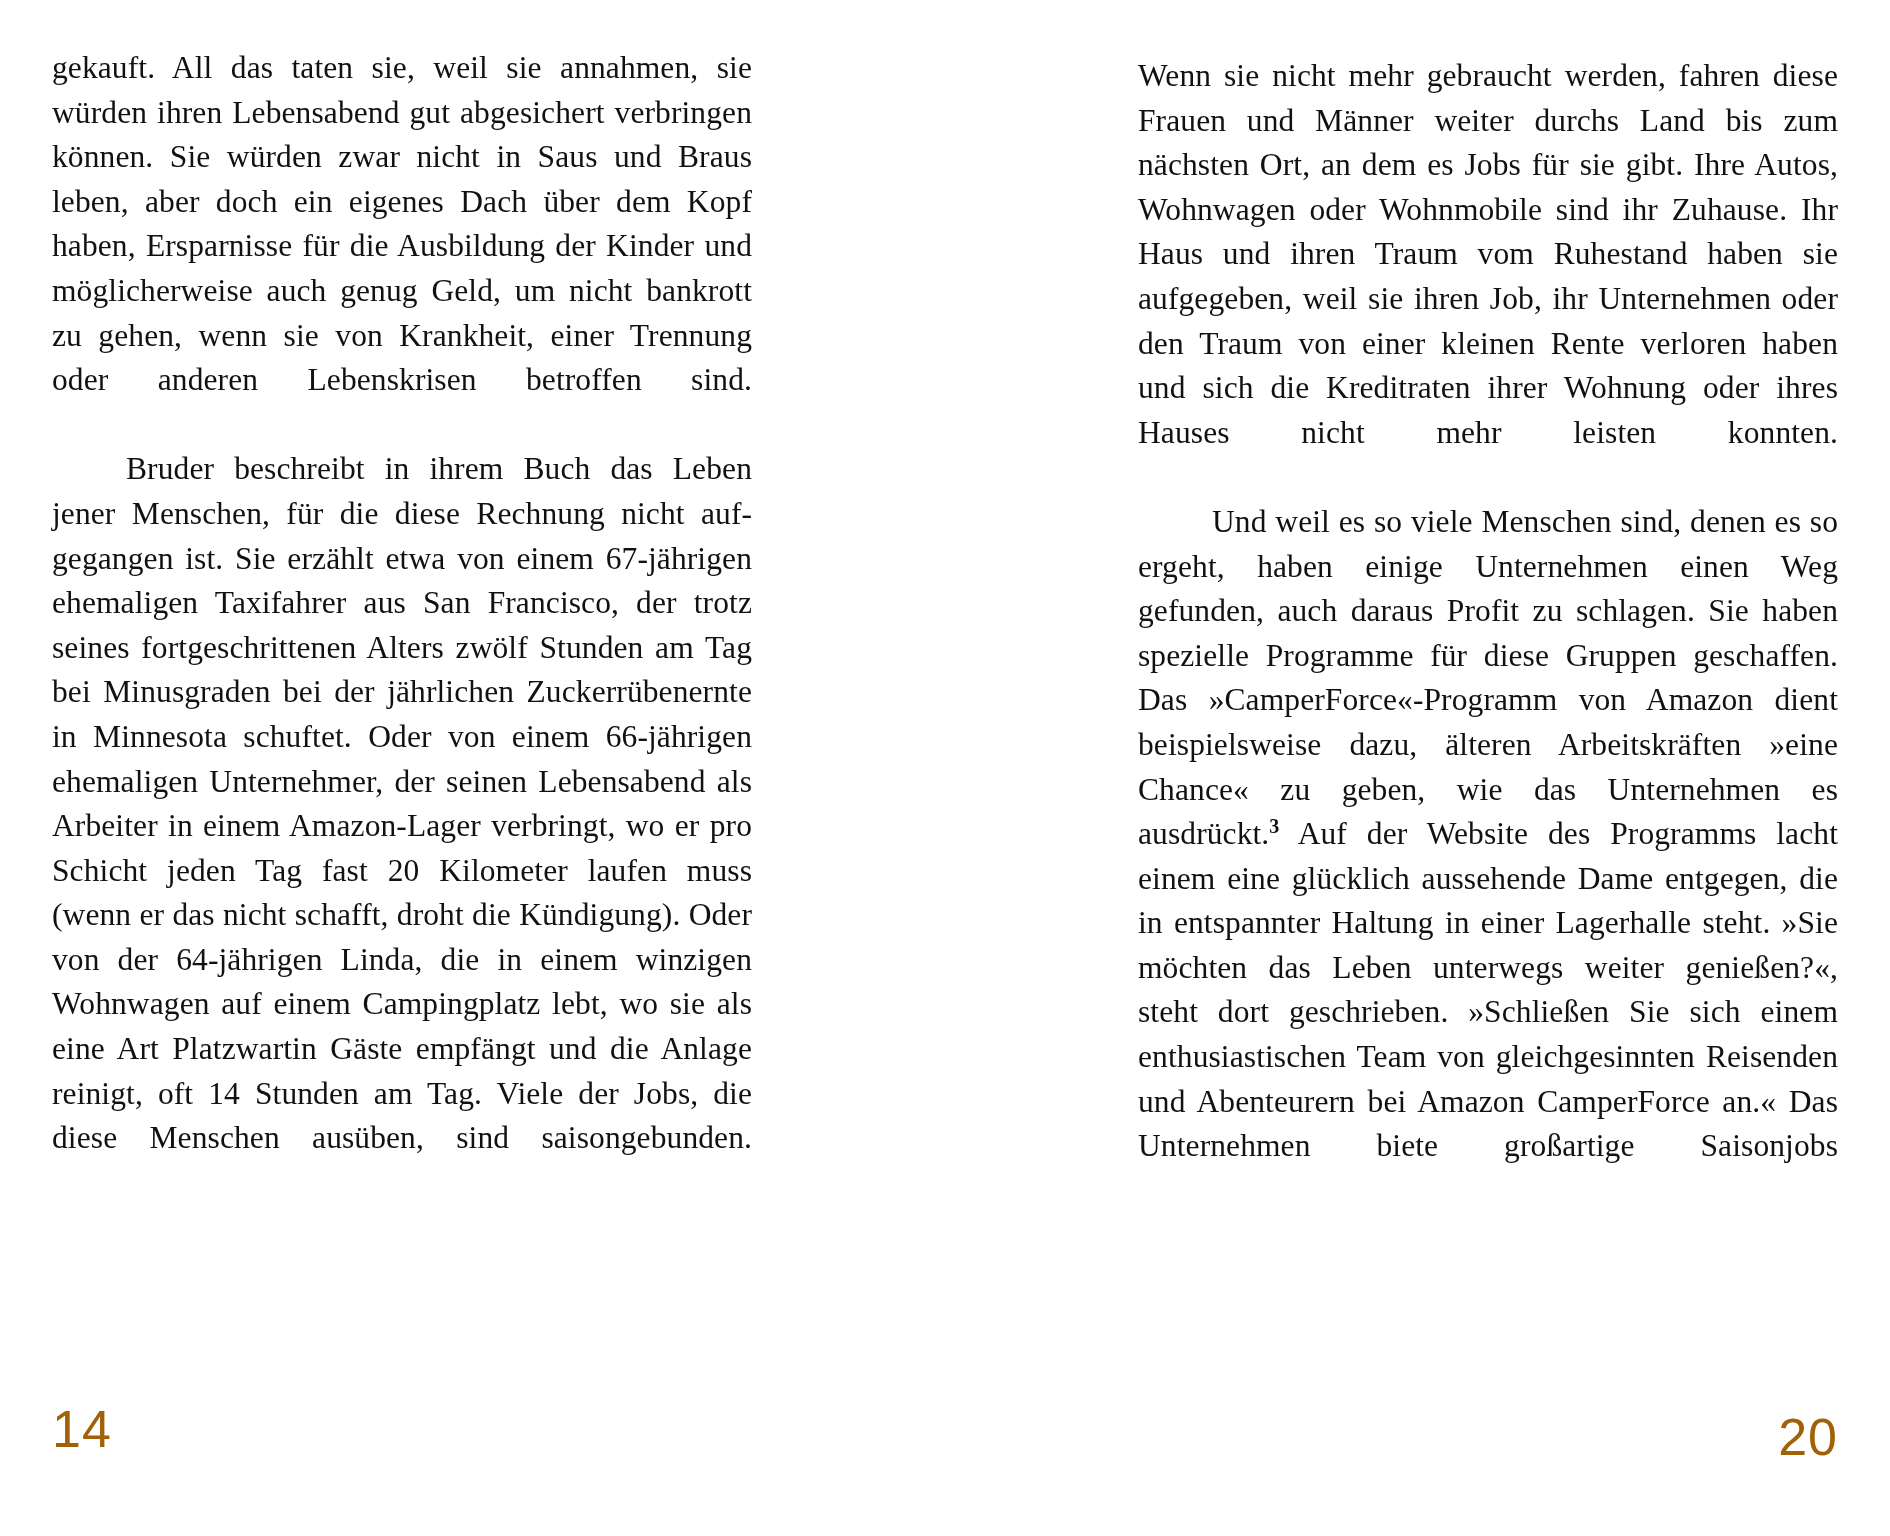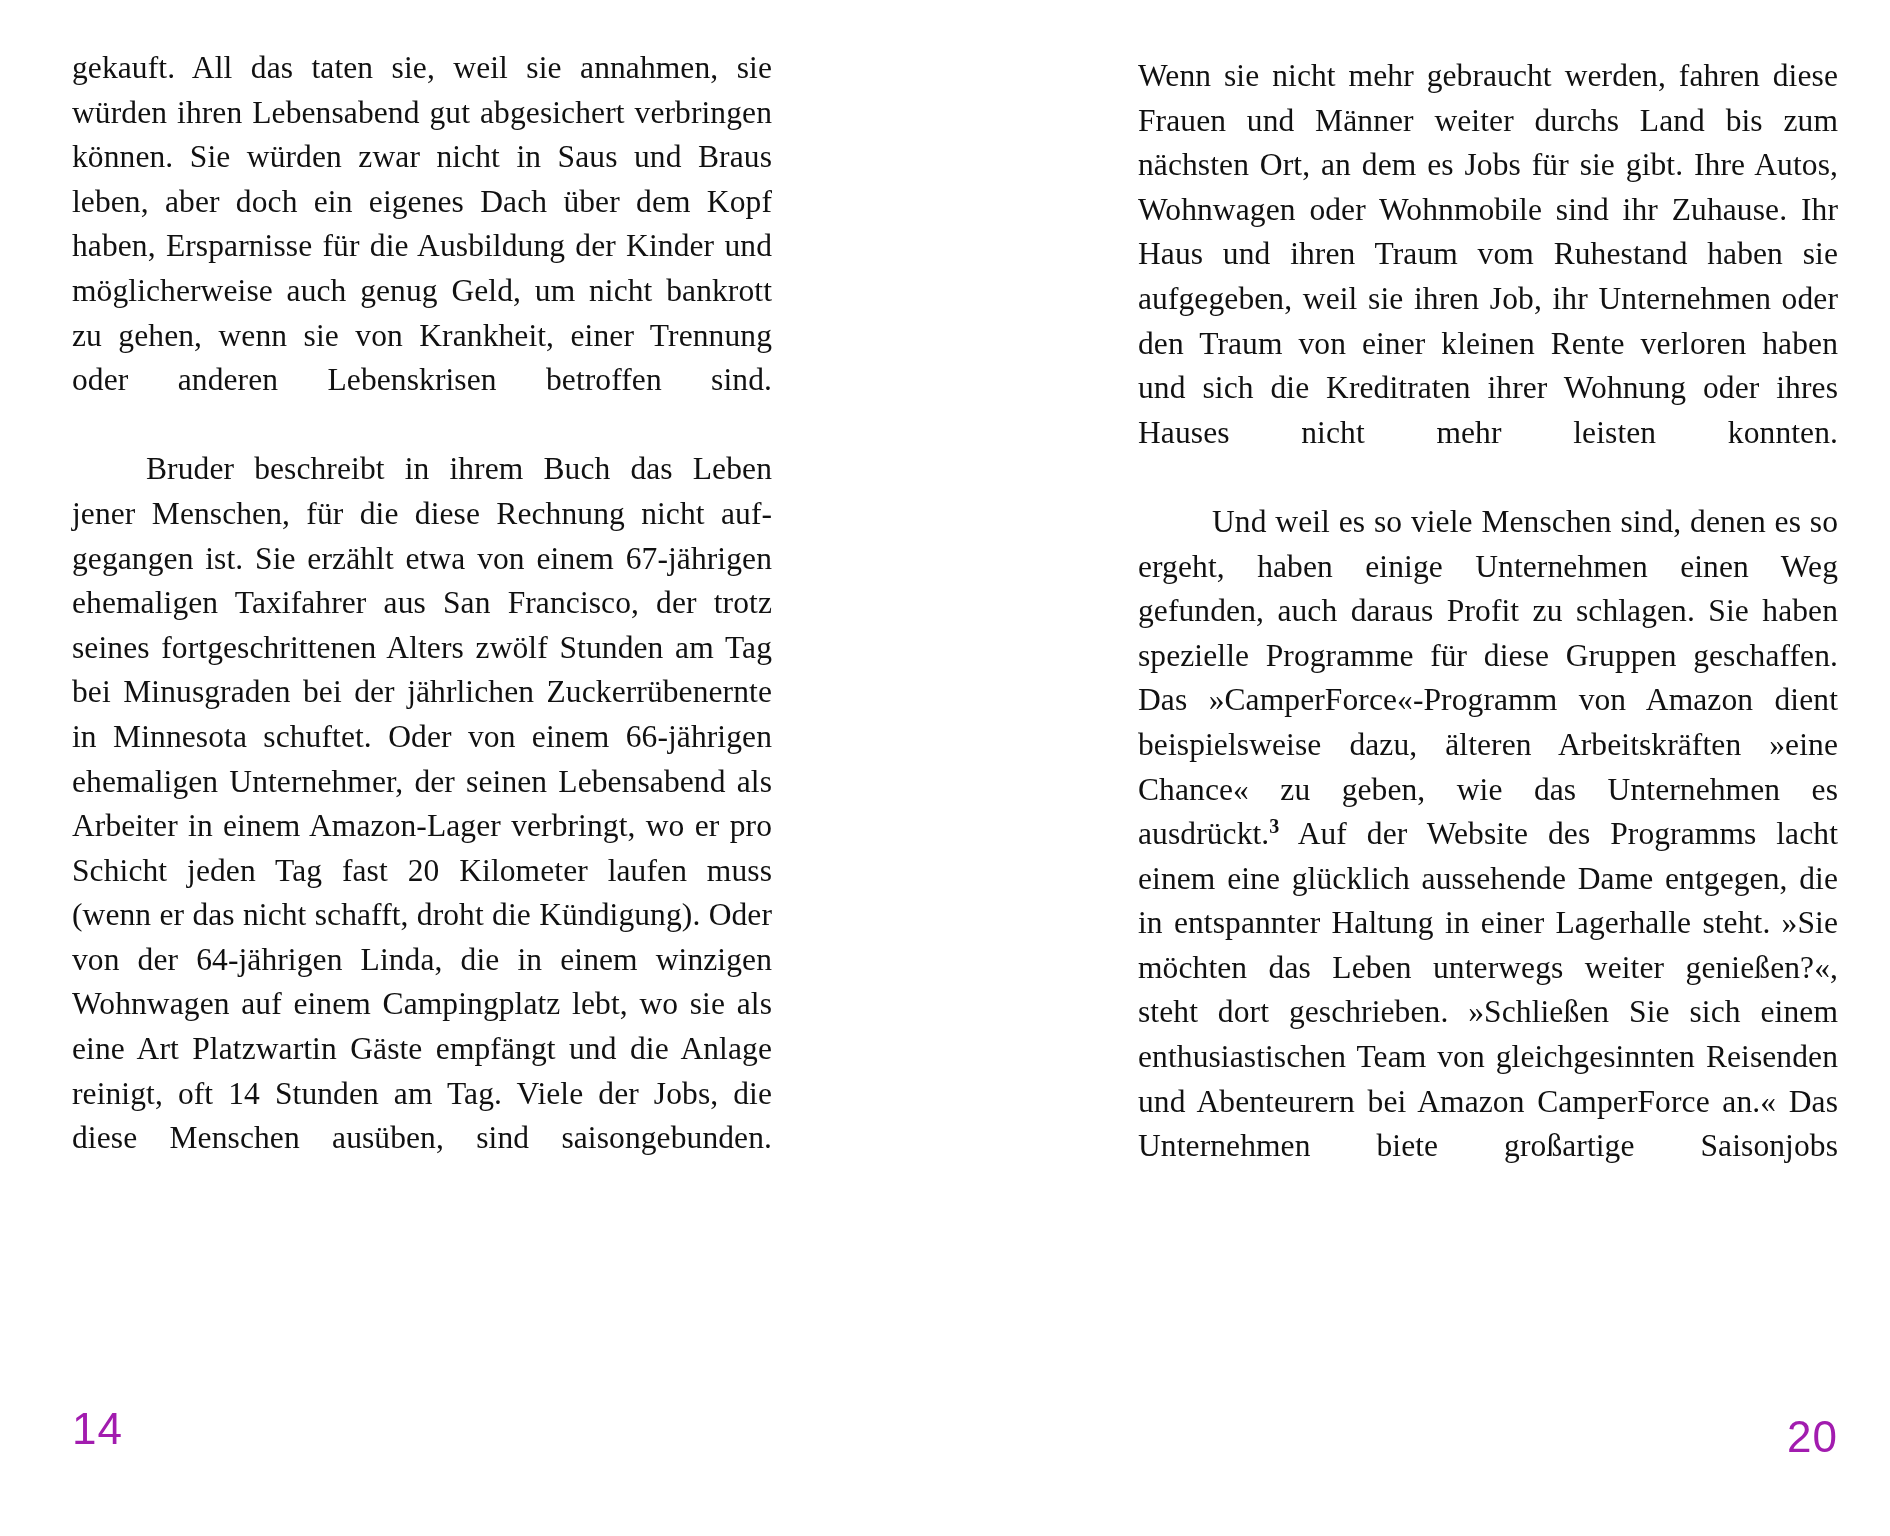--- a/index.html
+++ b/index.html
@@ -13,21 +13,20 @@
     font-family: "Liberation Serif", serif;
     color: #111111;
     overflow: hidden;
   }
   .spread {
     position: relative;
     width: 1890px;
     height: 1536px;
     display: flex;
     box-sizing: border-box;
-    padding-left: 20px;
   }
   .page {
     position: relative;
     width: 945px;
     height: 1536px;
     box-sizing: border-box;
   }
   .page-left {
     padding: 46px 0 0 52px;
   }
@@ -57,25 +56,25 @@
   sup.fn {
     font-size: 20px;
     line-height: 0;
     vertical-align: super;
     font-weight: 700;
   }
   .folio {
     position: absolute;
     bottom: 74px;
     font-family: "Liberation Sans", sans-serif;
-    font-size: 44px;
+    font-size: 52px;
     line-height: 66px;
     font-weight: 400;
     letter-spacing: 1px;
-    color: #a21caf;
+    color: #a16207;
   }
   .folio-left {
     left: 52px;
   }
   .folio-right {
     right: 52px;
   }
   
   p.para:after {
     content: "";

